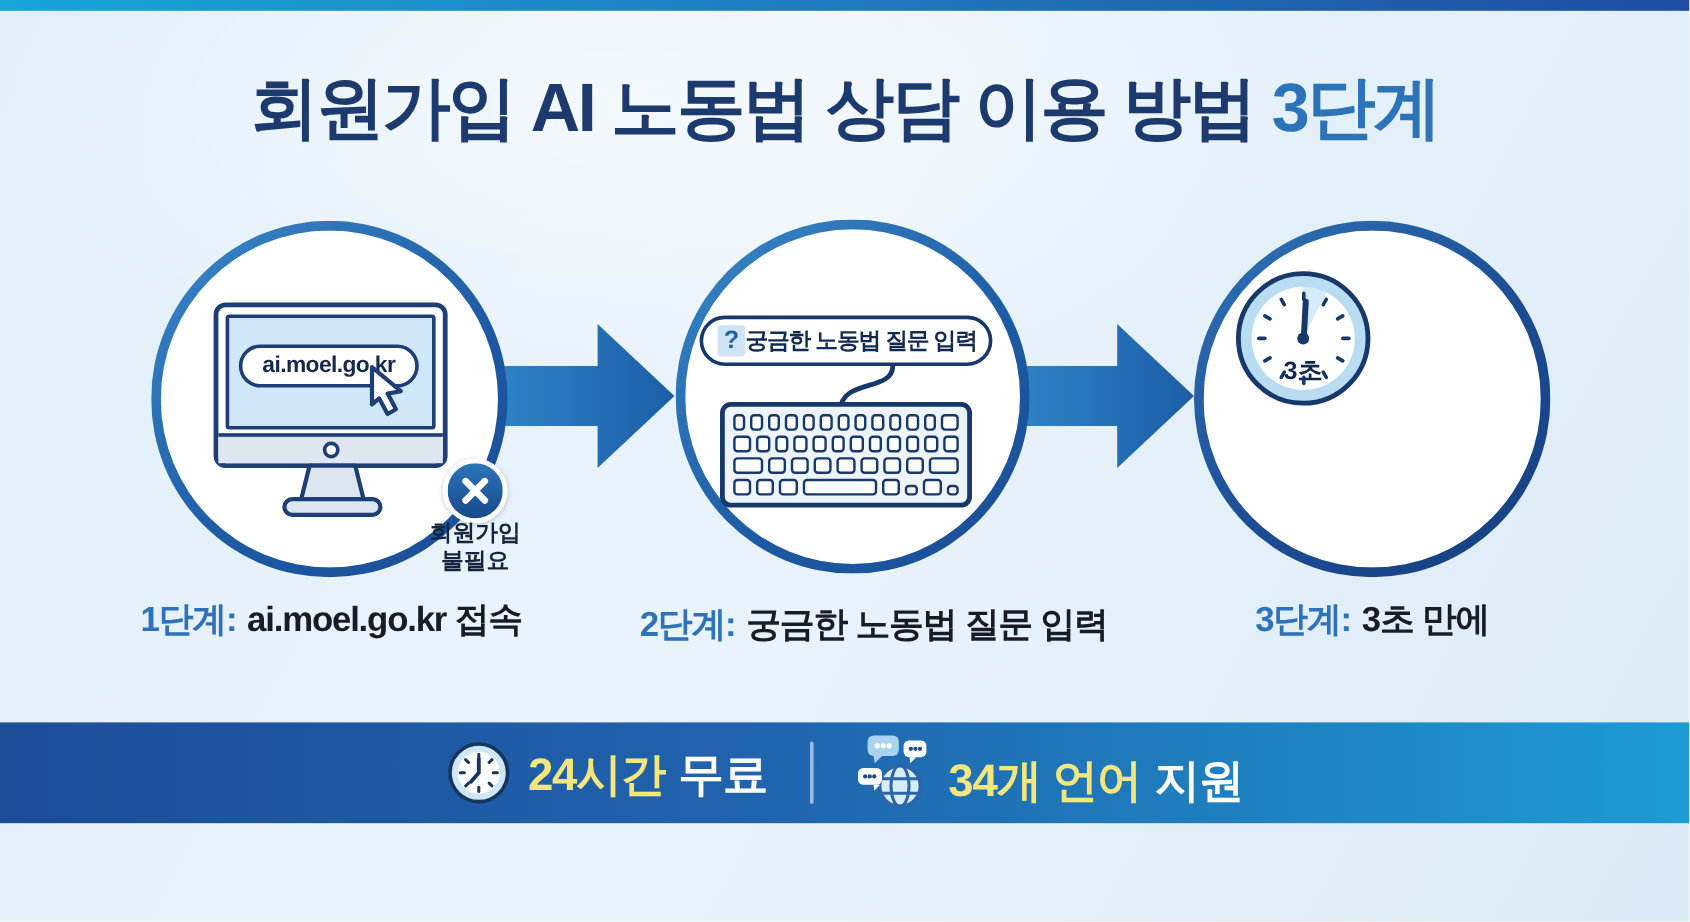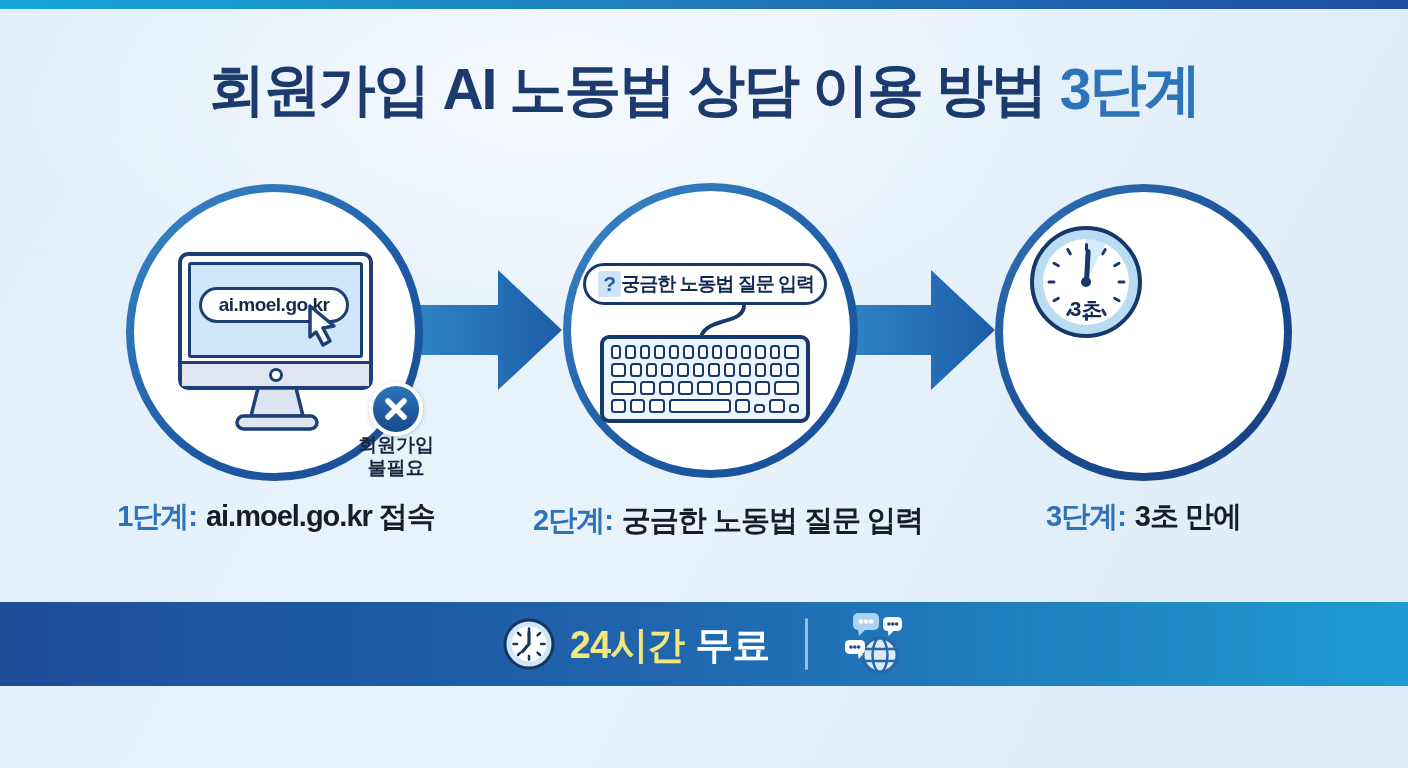--- a/index.html
+++ b/index.html
@@ -294,17 +294,18 @@
             <circle cx="52.6" cy="12" r="1.8" fill="#1d4c86"></circle>
         </g>
         <g>
           <rect x="1" y="28" width="20" height="14" rx="4.5" fill="#ffffff"></rect>
           <path d="M14,42 l0.5,5 l5,-5 Z" fill="#ffffff"></path>
           <circle cx="7" cy="35" r="1.8" fill="#1d4c86"></circle>
             <circle cx="10.8" cy="35" r="1.8" fill="#1d4c86"></circle>
             <circle cx="14.6" cy="35" r="1.8" fill="#1d4c86"></circle>
         </g>
       </svg>
+      <div class="banner-label"><span class="hl">34개 언어</span><span class="rest">지원</span></div>
     </div>
   </div>
 
 
 </div>
 
 </body></html>

